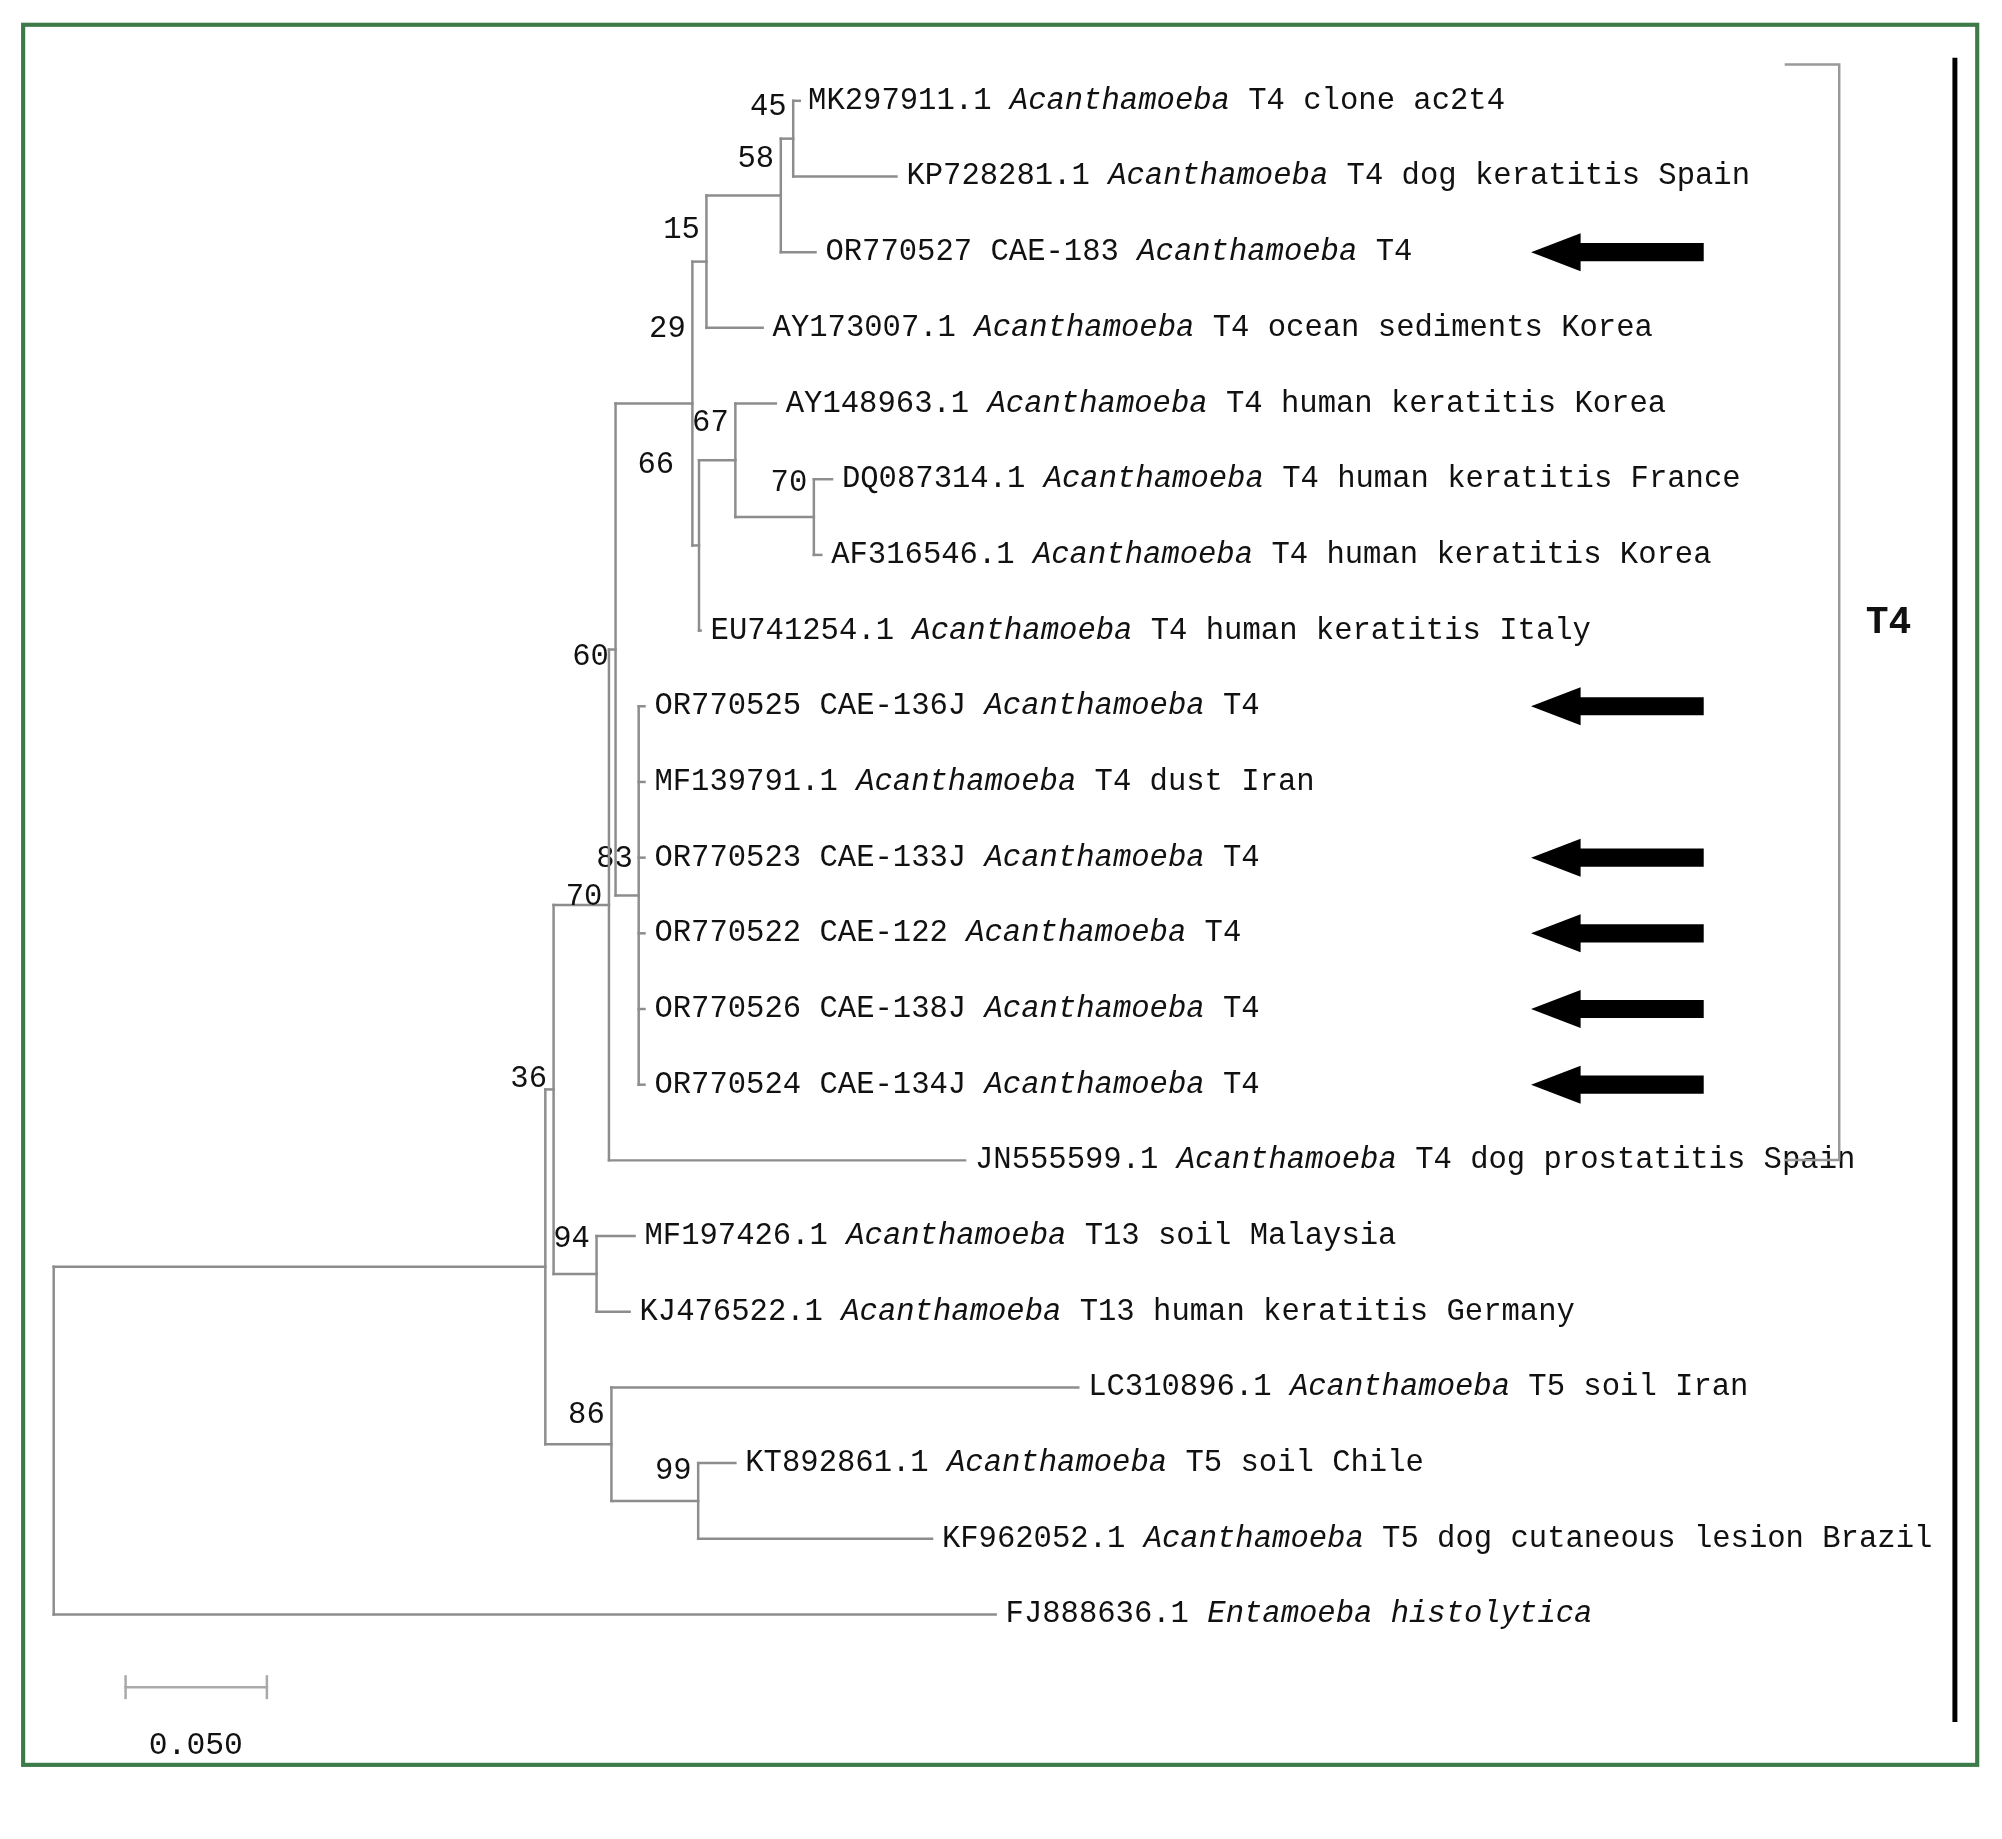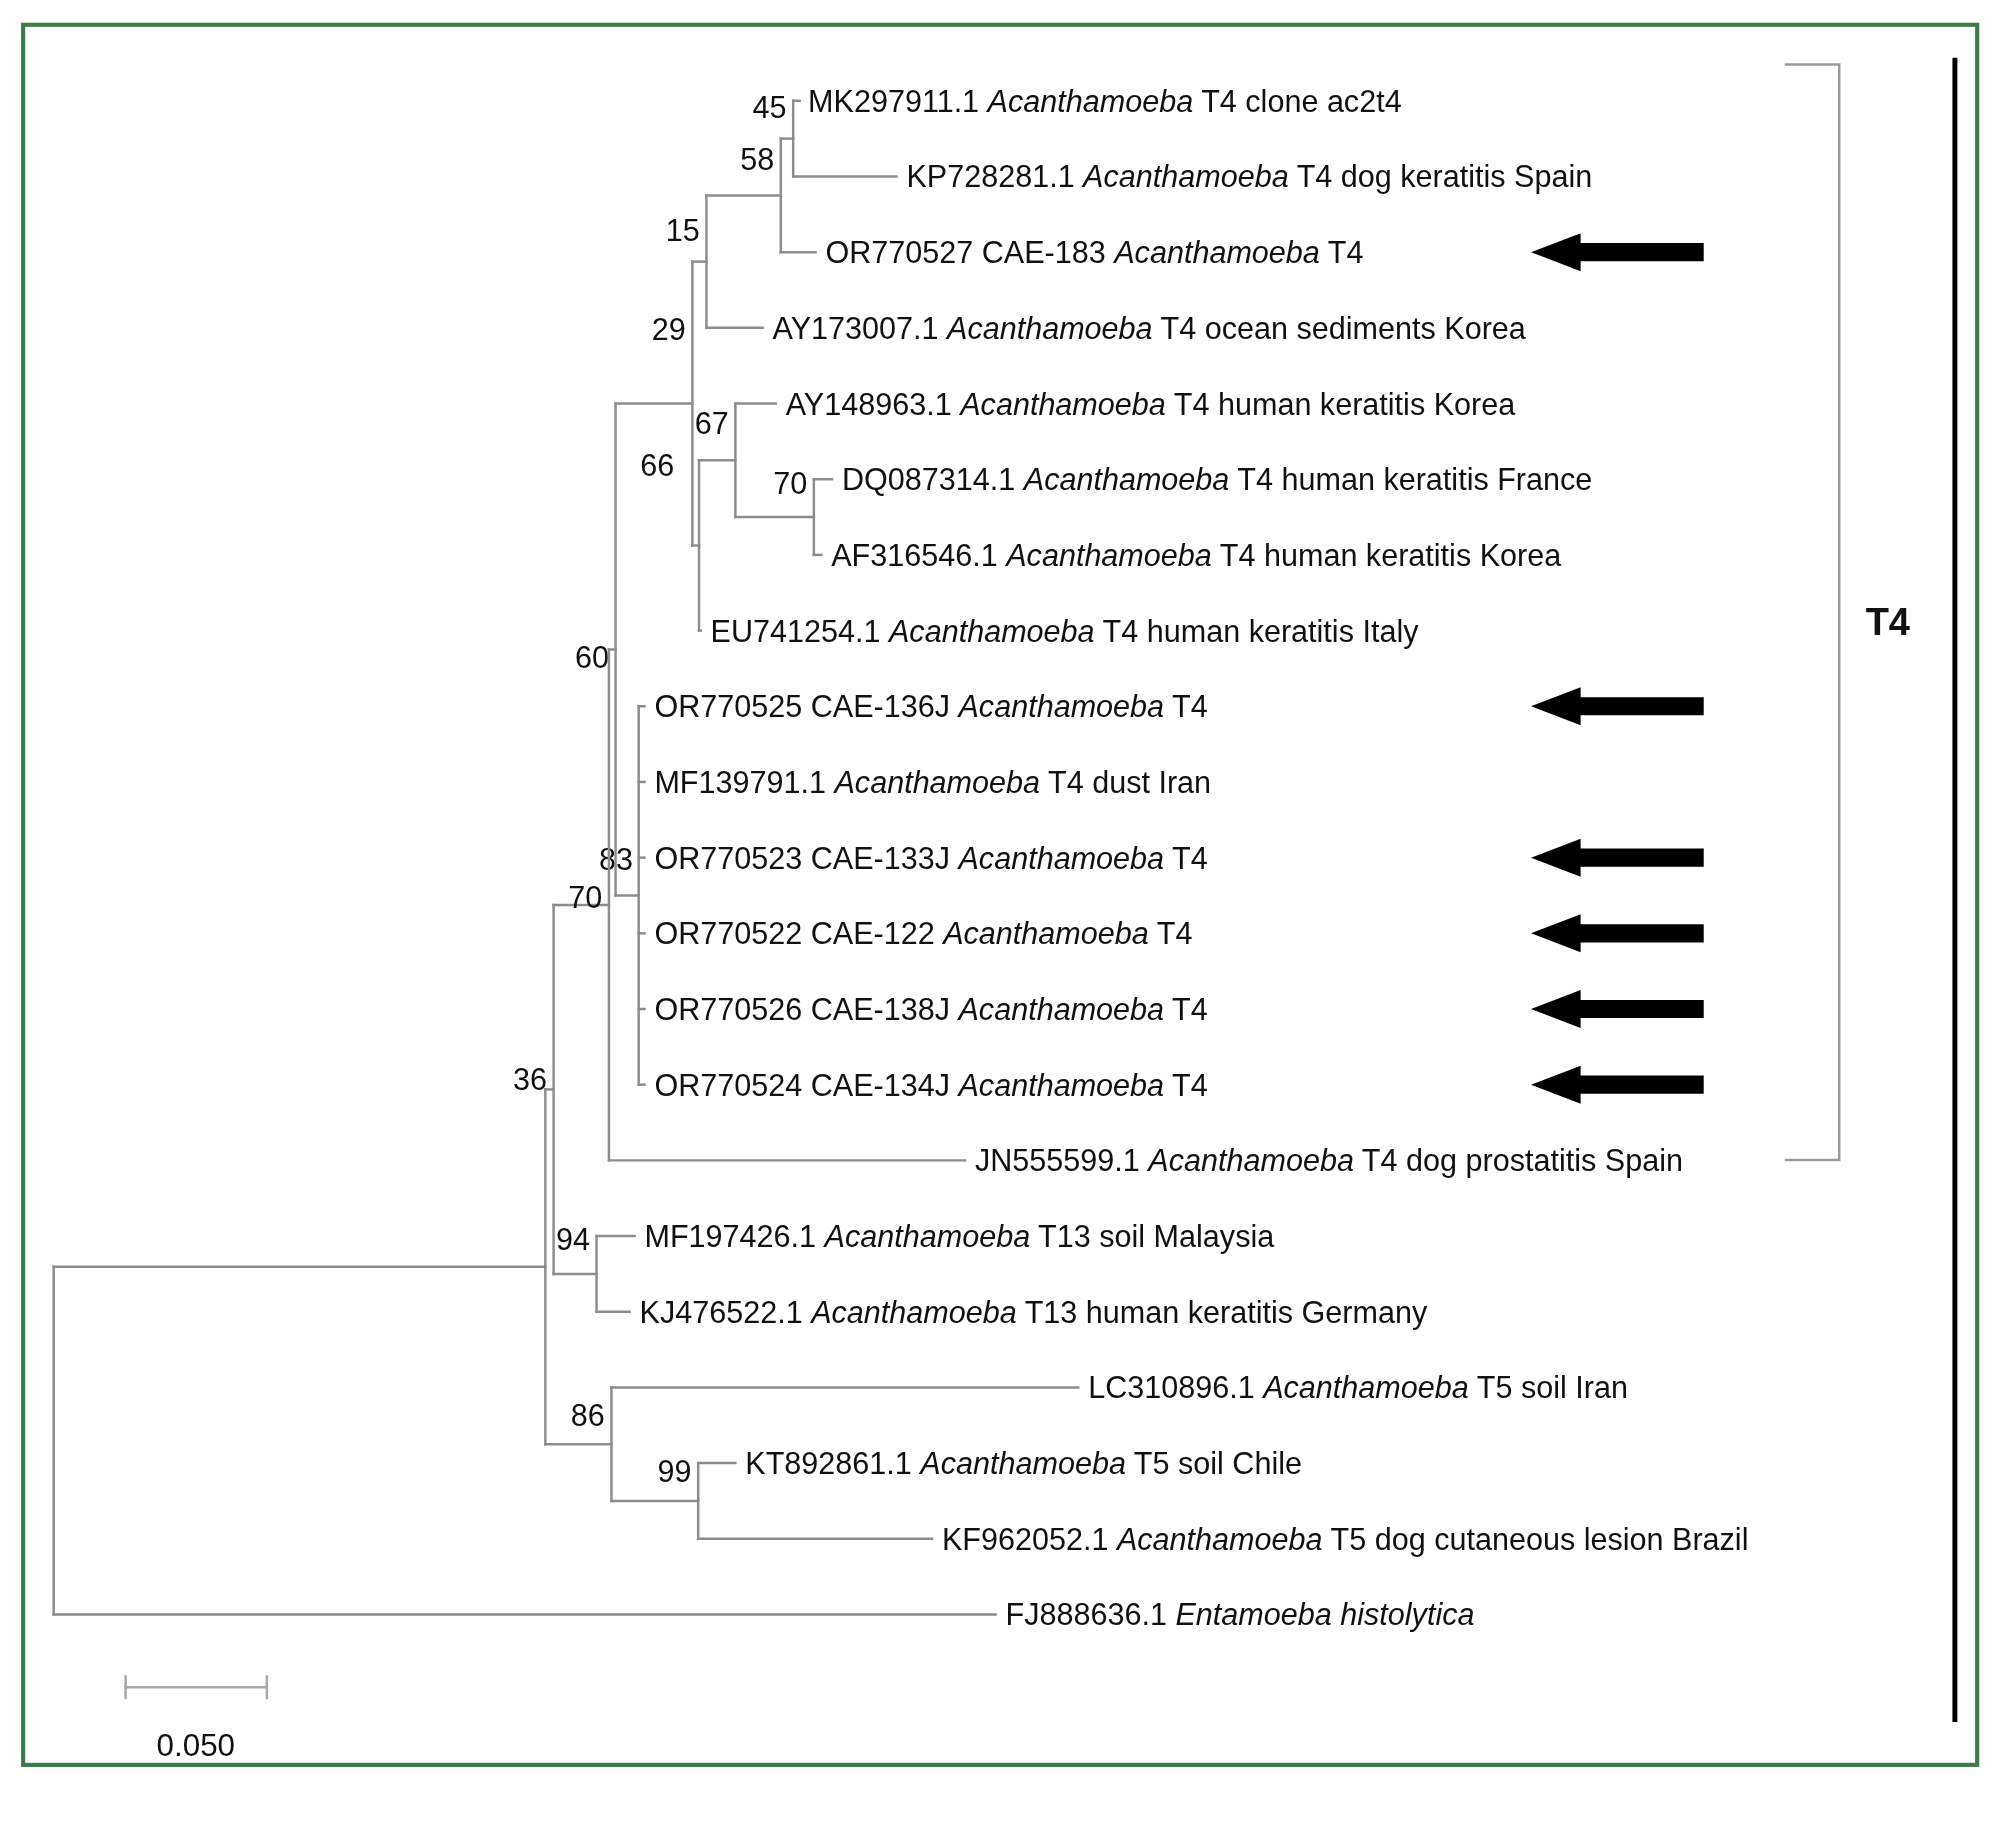--- a/index.html
+++ b/index.html
@@ -1,17 +1,17 @@
 <!DOCTYPE html>
 <html style="font-size:13.2px"><head>
 <meta charset="utf-8">
 <style>
   html,body{margin:0;padding:0;background:#ffffff;}
   body{font-family:"Liberation Sans", sans-serif;}
-  .fig-wrap{width:100%;max-width:2003px;margin:0 auto;background:#fff;}
+  .fig-wrap{width:100%;max-width:2003px;margin:0 auto;background:#fff;font-family:Liberation Mono, monospace;}
   svg{display:block;width:100%;height:auto;background:#fff;}
   text{fill:#111;}
 </style>
 </head>
 <body>
 
 <div class="fig-wrap">
   <svg id="tree-svg" xmlns="http://www.w3.org/2000/svg" viewBox="0 0 2423 2226" preserveAspectRatio="xMidYMid meet">
       <line x1="960" y1="122" x2="968" y2="122" stroke="#8d8d8d" stroke-width="3" stroke-linecap="square"></line>
       <line x1="960" y1="213.6" x2="1085" y2="213.6" stroke="#8d8d8d" stroke-width="3" stroke-linecap="square"></line>

